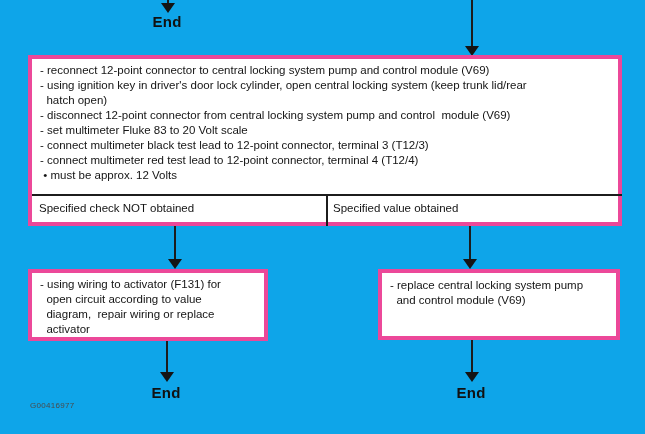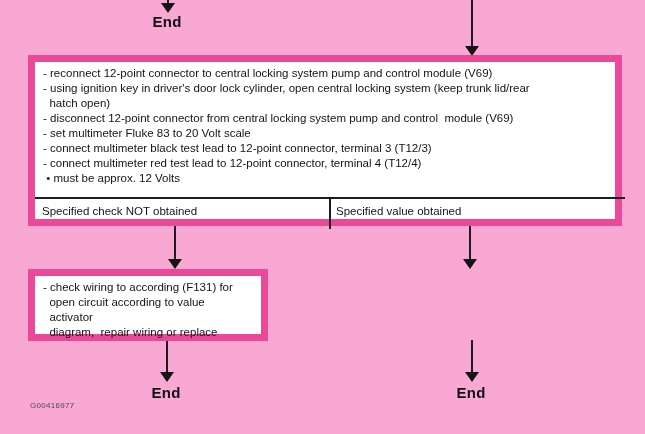--- a/index.html
+++ b/index.html
@@ -4,30 +4,30 @@
 <style>
   html, body {
     margin: 0;
     padding: 0;
     background: #ffffff;
   }
   #canvas {
     position: relative;
     width: 645px;
     height: 434px;
-    background: #f9a8d4;
+    background: #0ea5e9;
     font-family: "Liberation Sans", "DejaVu Sans", sans-serif;
     color: #1a1a1a;
     overflow: hidden;
   }
 
   
   .fc-box {
     position: absolute;
-    border: 7px solid #ec4899;
+    border: 4px solid #ec4899;
     background: #ffffff;
     box-sizing: border-box;
   }
   .box-text {
     position: absolute;
     font-size: 11.5px;
     line-height: 15px;
     white-space: pre;
     color: #141414;
   }
@@ -103,23 +103,26 @@
     <div class="cell-text" style="left:301px; top:143px;">Specified value obtained</div>
   </div>
 
   <div class="vline" style="left:174px; top:226px; height:34px;"></div>
   <div class="arrowhead" style="left:168px; top:259px;"></div>
 
   <div class="vline" style="left:469px; top:226px; height:34px;"></div>
   <div class="arrowhead" style="left:463px; top:259px;"></div>
 
   <div class="fc-box" style="left:28px; top:269px; width:240px; height:72px;">
-    <div class="box-text" style="left:8px; top:4px;"><div>- check wiring to according (F131) for</div><div>  open circuit according to value</div><div>  activator</div><div>  diagram,  repair wiring or replace</div></div>
+    <div class="box-text" style="left:8px; top:4px;"><div>- using wiring to activator (F131) for</div><div>  open circuit according to value</div><div>  diagram,  repair wiring or replace</div><div>  activator</div></div>
   </div>
 
+  <div class="fc-box" style="left:378px; top:269px; width:242px; height:71px;">
+    <div class="box-text" style="left:8px; top:5px;"><div>- replace central locking system pump</div><div>  and control module (V69)</div></div>
+  </div>
 
   <div class="vline" style="left:166px; top:341px; height:32px;"></div>
   <div class="arrowhead" style="left:160px; top:372px;"></div>
   <div class="end-label" style="left:143px; top:384px;">End</div>
 
   <div class="vline" style="left:471px; top:340px; height:33px;"></div>
   <div class="arrowhead" style="left:465px; top:372px;"></div>
   <div class="end-label" style="left:448px; top:384px;">End</div>
 
   <div class="figure-id" style="left:30px; top:401px;">G00416977</div>

